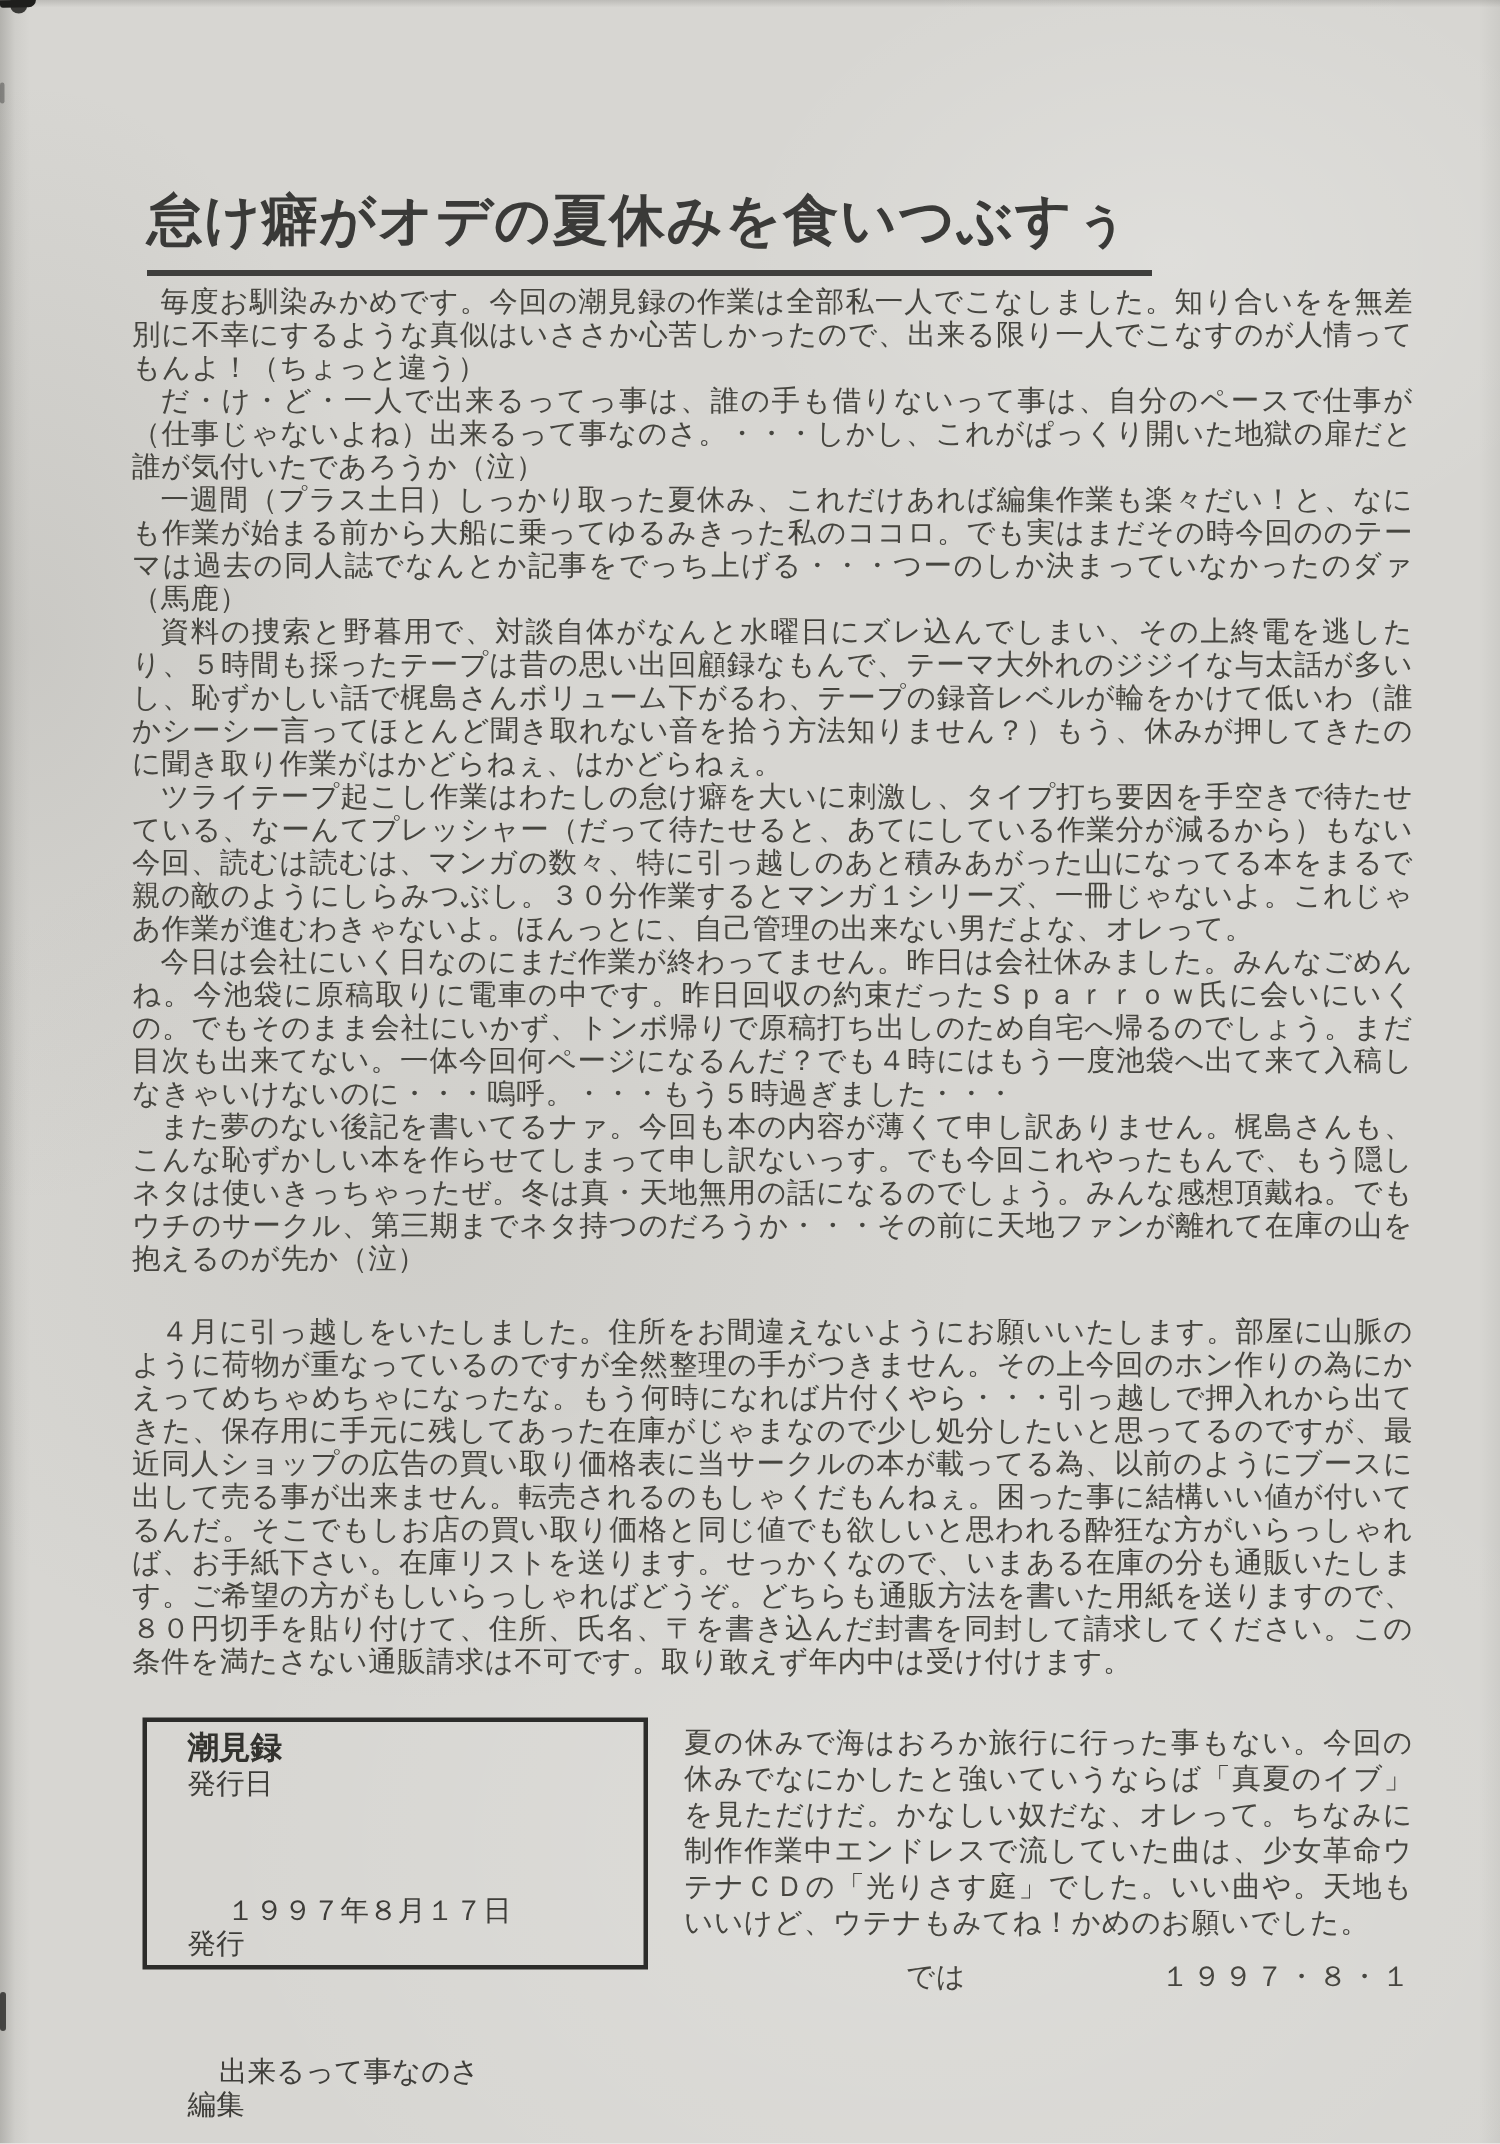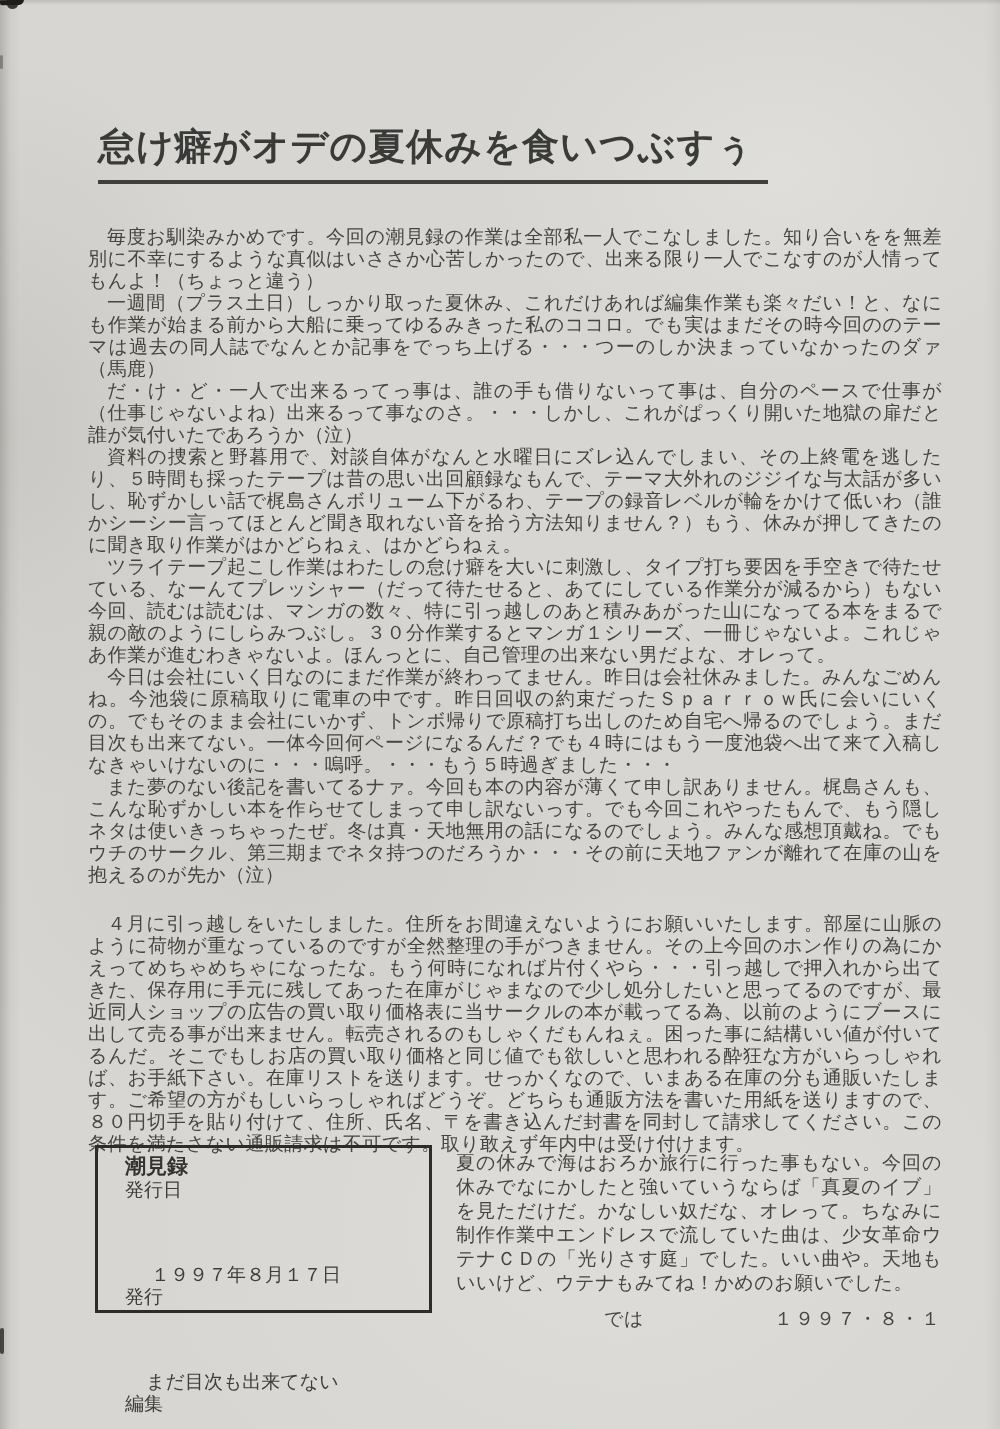--- a/index.html
+++ b/index.html
@@ -50,21 +50,20 @@
   .body-text {
     position: absolute;
     left: 88px;
     top: 191px;
     width: 854px;
     font-size: 19px;
     line-height: 22px;
     letter-spacing: 0.4px;
     text-align: justify;
     color: #46453f;
-    margin-top: 35px;
   }
   .body-text p { margin: 0; text-indent: 1em; }
   .section2 { margin-top: 27px; }
 
   .colophon {
     position: absolute;
     left: 95px;
     top: 1145px;
     width: 337px;
     height: 168px;
@@ -113,40 +112,40 @@
 
   <div class="mark mark-top-a"></div>
   <div class="mark mark-top-b"></div>
   <div class="mark mark-left-a"></div>
   <div class="mark mark-left-b"></div>
 
   <h1 class="title">怠け癖がオデの夏休みを食いつぶすぅ</h1>
 
   <div class="body-text">
     <p>毎度お馴染みかめです。今回の潮見録の作業は全部私一人でこなしました。知り合いをを無差別に不幸にするような真似はいささか心苦しかったので、出来る限り一人でこなすのが人情ってもんよ！（ちょっと違う）</p>
+    <p>だ・け・ど・一人で出来るってっ事は、誰の手も借りないって事は、自分のペースで仕事が（仕事じゃないよね）出来るって事なのさ。・・・しかし、これがぱっくり開いた地獄の扉だと誰が気付いたであろうか（泣）</p>
     <p>一週間（プラス土日）しっかり取った夏休み、これだけあれば編集作業も楽々だい！と、なにも作業が始まる前から大船に乗ってゆるみきった私のココロ。でも実はまだその時今回ののテーマは過去の同人誌でなんとか記事をでっち上げる・・・つーのしか決まっていなかったのダァ（馬鹿）</p>
-    <p>だ・け・ど・一人で出来るってっ事は、誰の手も借りないって事は、自分のペースで仕事が（仕事じゃないよね）出来るって事なのさ。・・・しかし、これがぱっくり開いた地獄の扉だと誰が気付いたであろうか（泣）</p>
     <p>資料の捜索と野暮用で、対談自体がなんと水曜日にズレ込んでしまい、その上終電を逃したり、５時間も採ったテープは昔の思い出回顧録なもんで、テーマ大外れのジジイな与太話が多いし、恥ずかしい話で梶島さんボリューム下がるわ、テープの録音レベルが輪をかけて低いわ（誰かシーシー言ってほとんど聞き取れない音を拾う方法知りません？）もう、休みが押してきたのに聞き取り作業がはかどらねぇ、はかどらねぇ。</p>
     <p>ツライテープ起こし作業はわたしの怠け癖を大いに刺激し、タイプ打ち要因を手空きで待たせている、なーんてプレッシャー（だって待たせると、あてにしている作業分が減るから）もない今回、読むは読むは、マンガの数々、特に引っ越しのあと積みあがった山になってる本をまるで親の敵のようにしらみつぶし。３０分作業するとマンガ１シリーズ、一冊じゃないよ。これじゃあ作業が進むわきゃないよ。ほんっとに、自己管理の出来ない男だよな、オレって。</p>
     <p>今日は会社にいく日なのにまだ作業が終わってません。昨日は会社休みました。みんなごめんね。今池袋に原稿取りに電車の中です。昨日回収の約束だったＳｐａｒｒｏｗ氏に会いにいくの。でもそのまま会社にいかず、トンボ帰りで原稿打ち出しのため自宅へ帰るのでしょう。まだ目次も出来てない。一体今回何ページになるんだ？でも４時にはもう一度池袋へ出て来て入稿しなきゃいけないのに・・・嗚呼。・・・もう５時過ぎました・・・</p>
     <p>また夢のない後記を書いてるナァ。今回も本の内容が薄くて申し訳ありません。梶島さんも、こんな恥ずかしい本を作らせてしまって申し訳ないっす。でも今回これやったもんで、もう隠しネタは使いきっちゃったぜ。冬は真・天地無用の話になるのでしょう。みんな感想頂戴ね。でもウチのサークル、第三期までネタ持つのだろうか・・・その前に天地ファンが離れて在庫の山を抱えるのが先か（泣）</p>
     <div class="section2">
       <p>４月に引っ越しをいたしました。住所をお間違えないようにお願いいたします。部屋に山脈のように荷物が重なっているのですが全然整理の手がつきません。その上今回のホン作りの為にかえってめちゃめちゃになったな。もう何時になれば片付くやら・・・引っ越しで押入れから出てきた、保存用に手元に残してあった在庫がじゃまなので少し処分したいと思ってるのですが、最近同人ショップの広告の買い取り価格表に当サークルの本が載ってる為、以前のようにブースに出して売る事が出来ません。転売されるのもしゃくだもんねぇ。困った事に結構いい値が付いてるんだ。そこでもしお店の買い取り価格と同じ値でも欲しいと思われる酔狂な方がいらっしゃれば、お手紙下さい。在庫リストを送ります。せっかくなので、いまある在庫の分も通販いたします。ご希望の方がもしいらっしゃればどうぞ。どちらも通販方法を書いた用紙を送りますので、８０円切手を貼り付けて、住所、氏名、〒を書き込んだ封書を同封して請求してください。この条件を満たさない通販請求は不可です。取り敢えず年内中は受け付けます。</p>
     </div>
   </div>
 
   <div class="colophon">
     <div class="colophon-heading">潮見録</div>
     <div class="crow">
       <span class="clabel">発行日</span>
       <span class="cval ind-a">１９９７年８月１７日</span>
     </div>
     <div class="crow">
       <span class="clabel">発行</span>
-      <span class="cval ind-b">まだ目次も出来てない</span>
+      <span class="cval ind-b">出来るって事なのさ</span>
     </div>
     <div class="crow">
       <span class="clabel">編集</span>
       <span class="cval ind-c">生亀　信幸</span>
     </div>
     <div class="crow">
       <span class="clabel">協力</span>
       <span class="cval ind-c">梶島　正樹</span>
     </div>
     <div class="crow">

